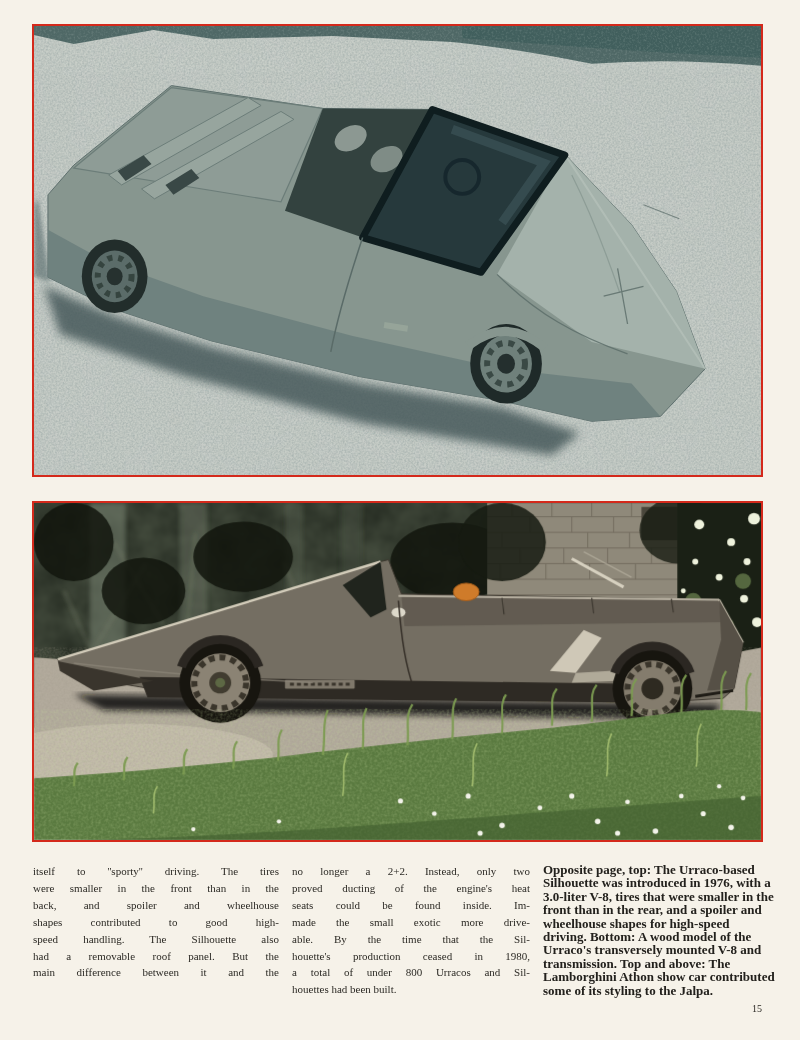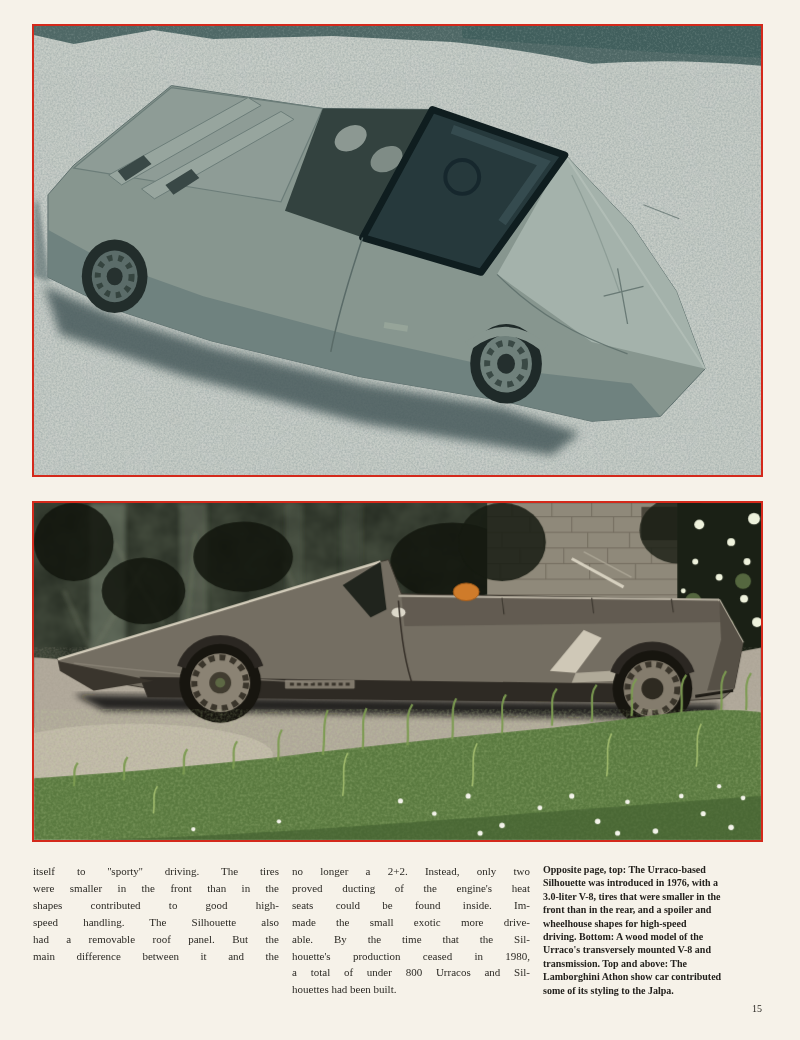--- a/index.html
+++ b/index.html
@@ -13,21 +13,21 @@
   .photo-top{left:32px;top:24px;width:731px;height:453px;}
   .photo-bottom{left:32px;top:501px;width:731px;height:341px;}
   .columns{position:absolute;left:33px;top:863px;width:731px;display:flex;gap:13px;}
   .col{box-sizing:border-box;}
   .col-1{width:246px;}
   .col-2{width:238px;}
   .col-3{width:221px;}
   .bl{font-size:11px;line-height:16.9px;white-space:nowrap;}
   .jl{text-align:justify;text-align-last:justify;white-space:normal;}
   .ll{text-align:right;text-align-last:left;}
-  .cap{font-size:10px;line-height:13.4px;font-weight:bold;color:#23211d;white-space:nowrap;}
+  .cap{font-size:13px;line-height:13.4px;font-weight:bold;color:#23211d;white-space:nowrap;}
   .page-number{position:absolute;right:38px;top:1003px;font-size:10px;color:#2c2a25;}
 </style>
 </head>
 <body>
 
 <div class="page">
 
   <figure class="photo-top">
     <svg viewBox="0 0 730 452" preserveAspectRatio="none">
       <defs>
@@ -296,20 +296,21 @@
             <circle cx="246" cy="326" r="2.2"></circle>
         </g>
       </g>
     </svg>
   </figure>
 
   <div class="columns">
     <div class="col col-1">
       <div class="bl jl">itself to ''sporty'' driving. The tires</div>
       <div class="bl jl">were smaller in the front than in the</div>
+      <div class="bl jl">back, and spoiler and wheelhouse</div>
       <div class="bl jl">shapes contributed to good high-</div>
       <div class="bl jl">speed handling. The Silhouette also</div>
       <div class="bl jl">had a removable roof panel. But the</div>
       <div class="bl jl">main difference between it and the</div>
     </div>
     <div class="col col-2">
       <div class="bl jl">no longer a 2+2. Instead, only two</div>
       <div class="bl jl">proved ducting of the engine's heat</div>
       <div class="bl jl">seats could be found inside. Im-</div>
       <div class="bl jl">made the small exotic more drive-</div>

